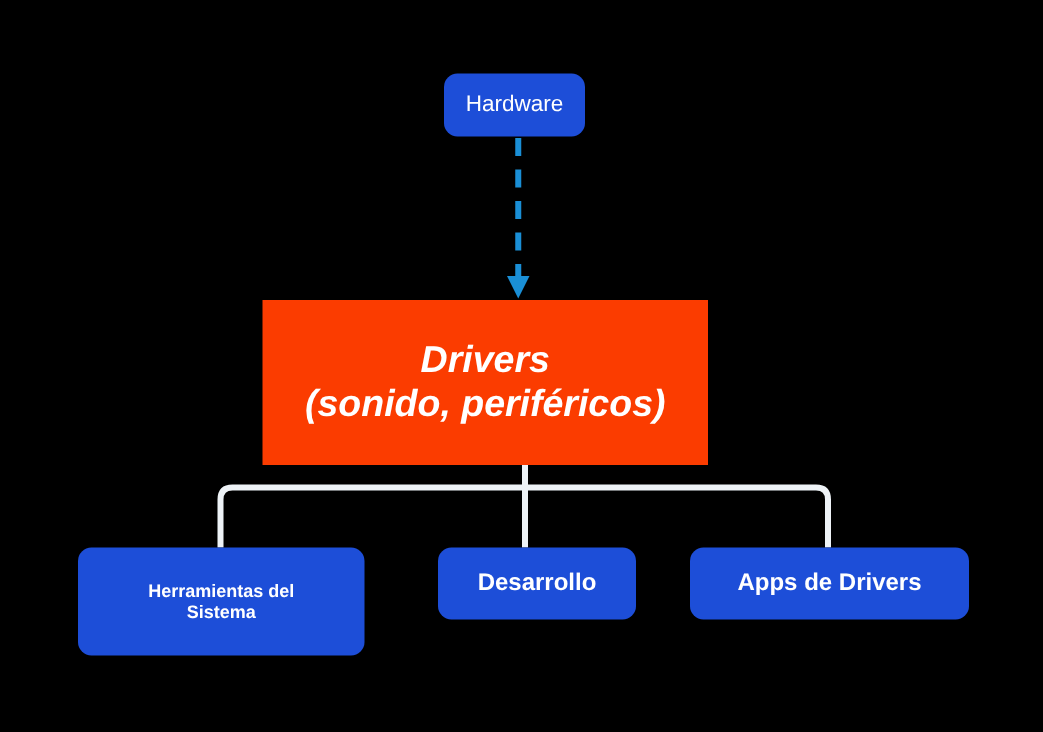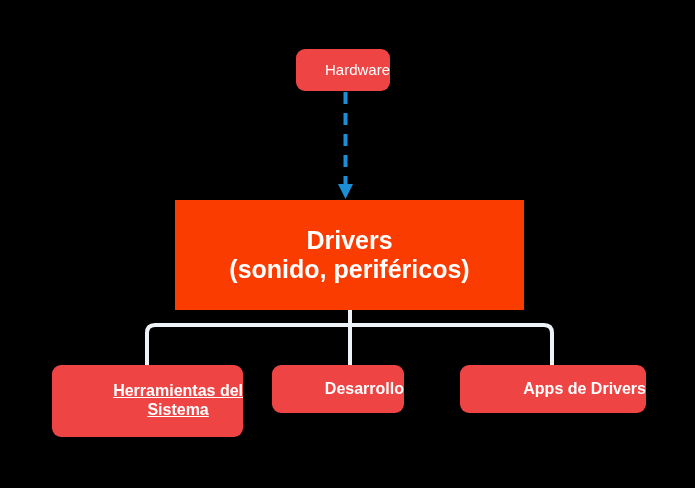--- a/index.html
+++ b/index.html
@@ -36,60 +36,59 @@
     display: flex;
     align-items: center;
     justify-content: center;
     text-align: center;
     box-sizing: border-box;
     color: #ffffff;
     line-height: 1.18;
     z-index: 2;
   }
   .node-blue {
-    background: #ef4444;
+    background: #1d4ed8;
     border-radius: 9px;
-    justify-content: flex-end;
   }
   .node-orange {
     background: #fb3c00;
     border-radius: 0px;
   }
 
   
   #node-hardware {
     left: 296px;
     top: 49px;
     width: 94px;
     height: 42px;
     font-size: 15px;
     font-weight: 400;
   }
   #node-drivers {
     left: 175px;
     top: 200px;
-    width: 349px;
+    width: 297px;
     height: 110px;
     font-size: 25px;
     font-weight: bold;
+    font-style: italic;
   }
   #node-drivers .node-label {
     padding: 0 8px;
   }
   #node-herramientas {
     left: 52px;
     top: 365px;
     width: 191px;
     height: 72px;
-    font-size: 16px;
+    font-size: 12px;
     font-weight: bold;
-    text-decoration: underline;
   }
   #node-desarrollo {
-    left: 272px;
+    left: 292px;
     top: 365px;
     width: 132px;
     height: 48px;
     font-size: 16px;
     font-weight: bold;
   }
   #node-apps {
     left: 460px;
     top: 365px;
     width: 186px;

